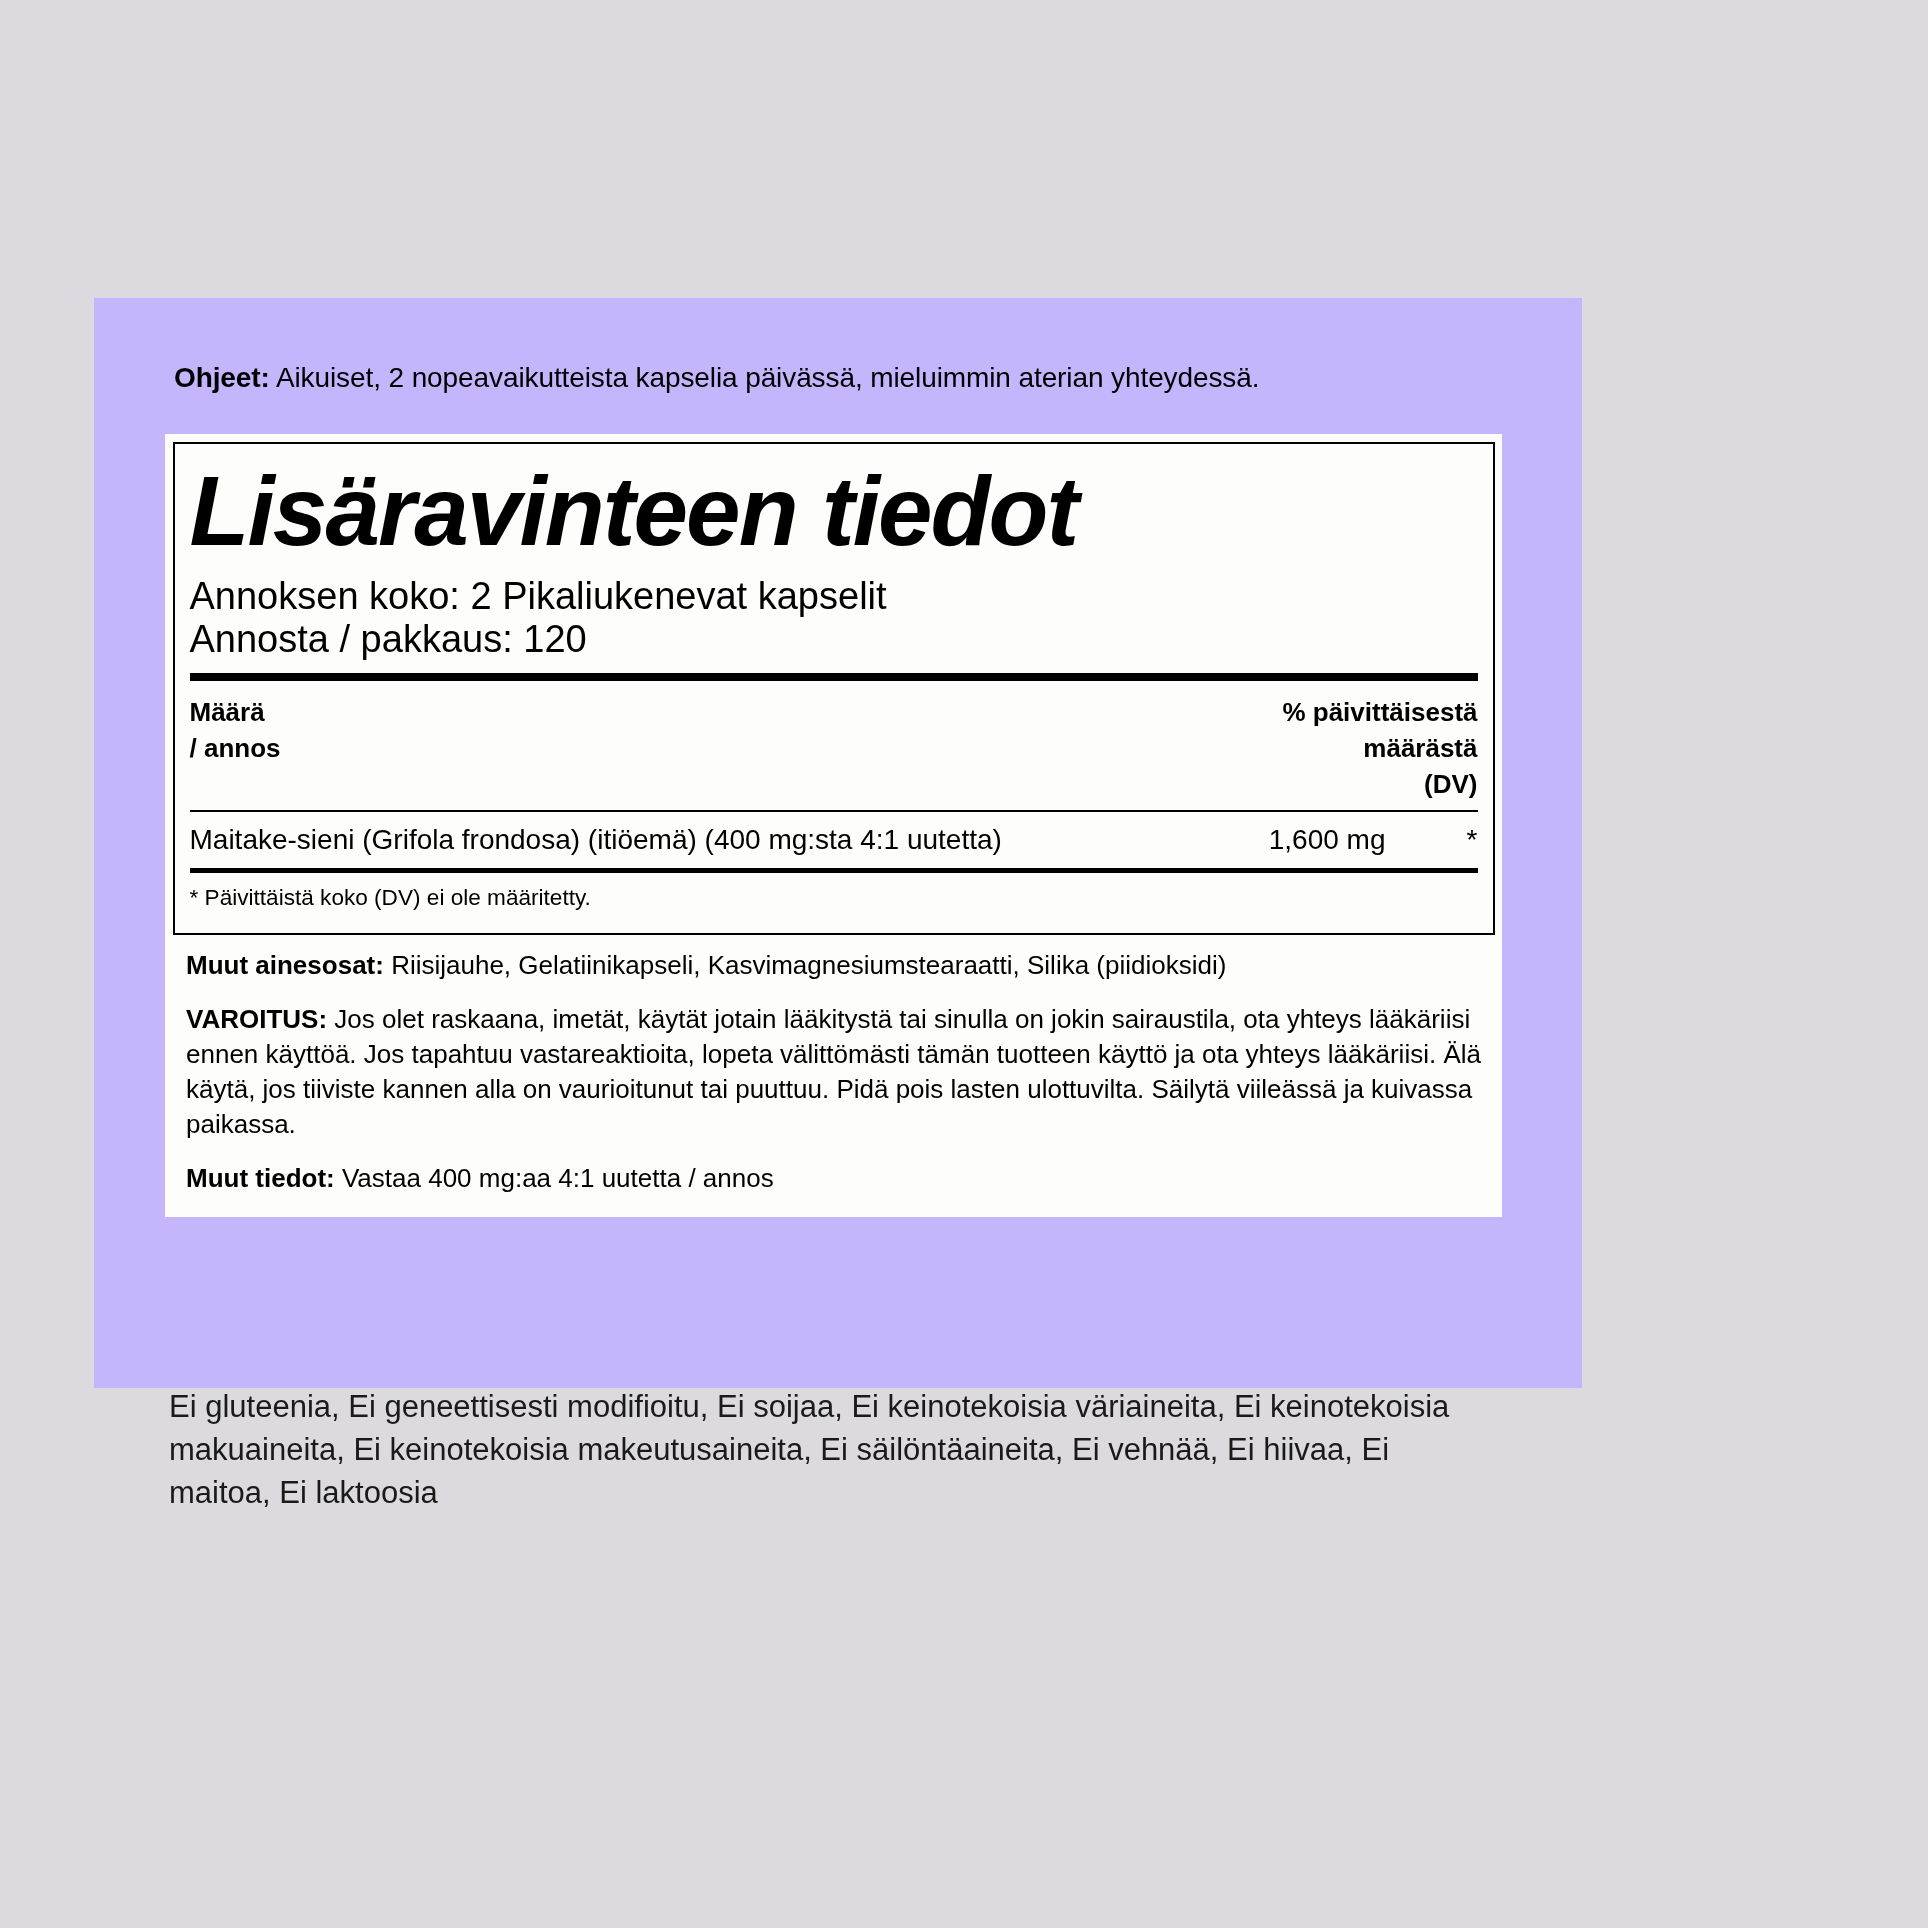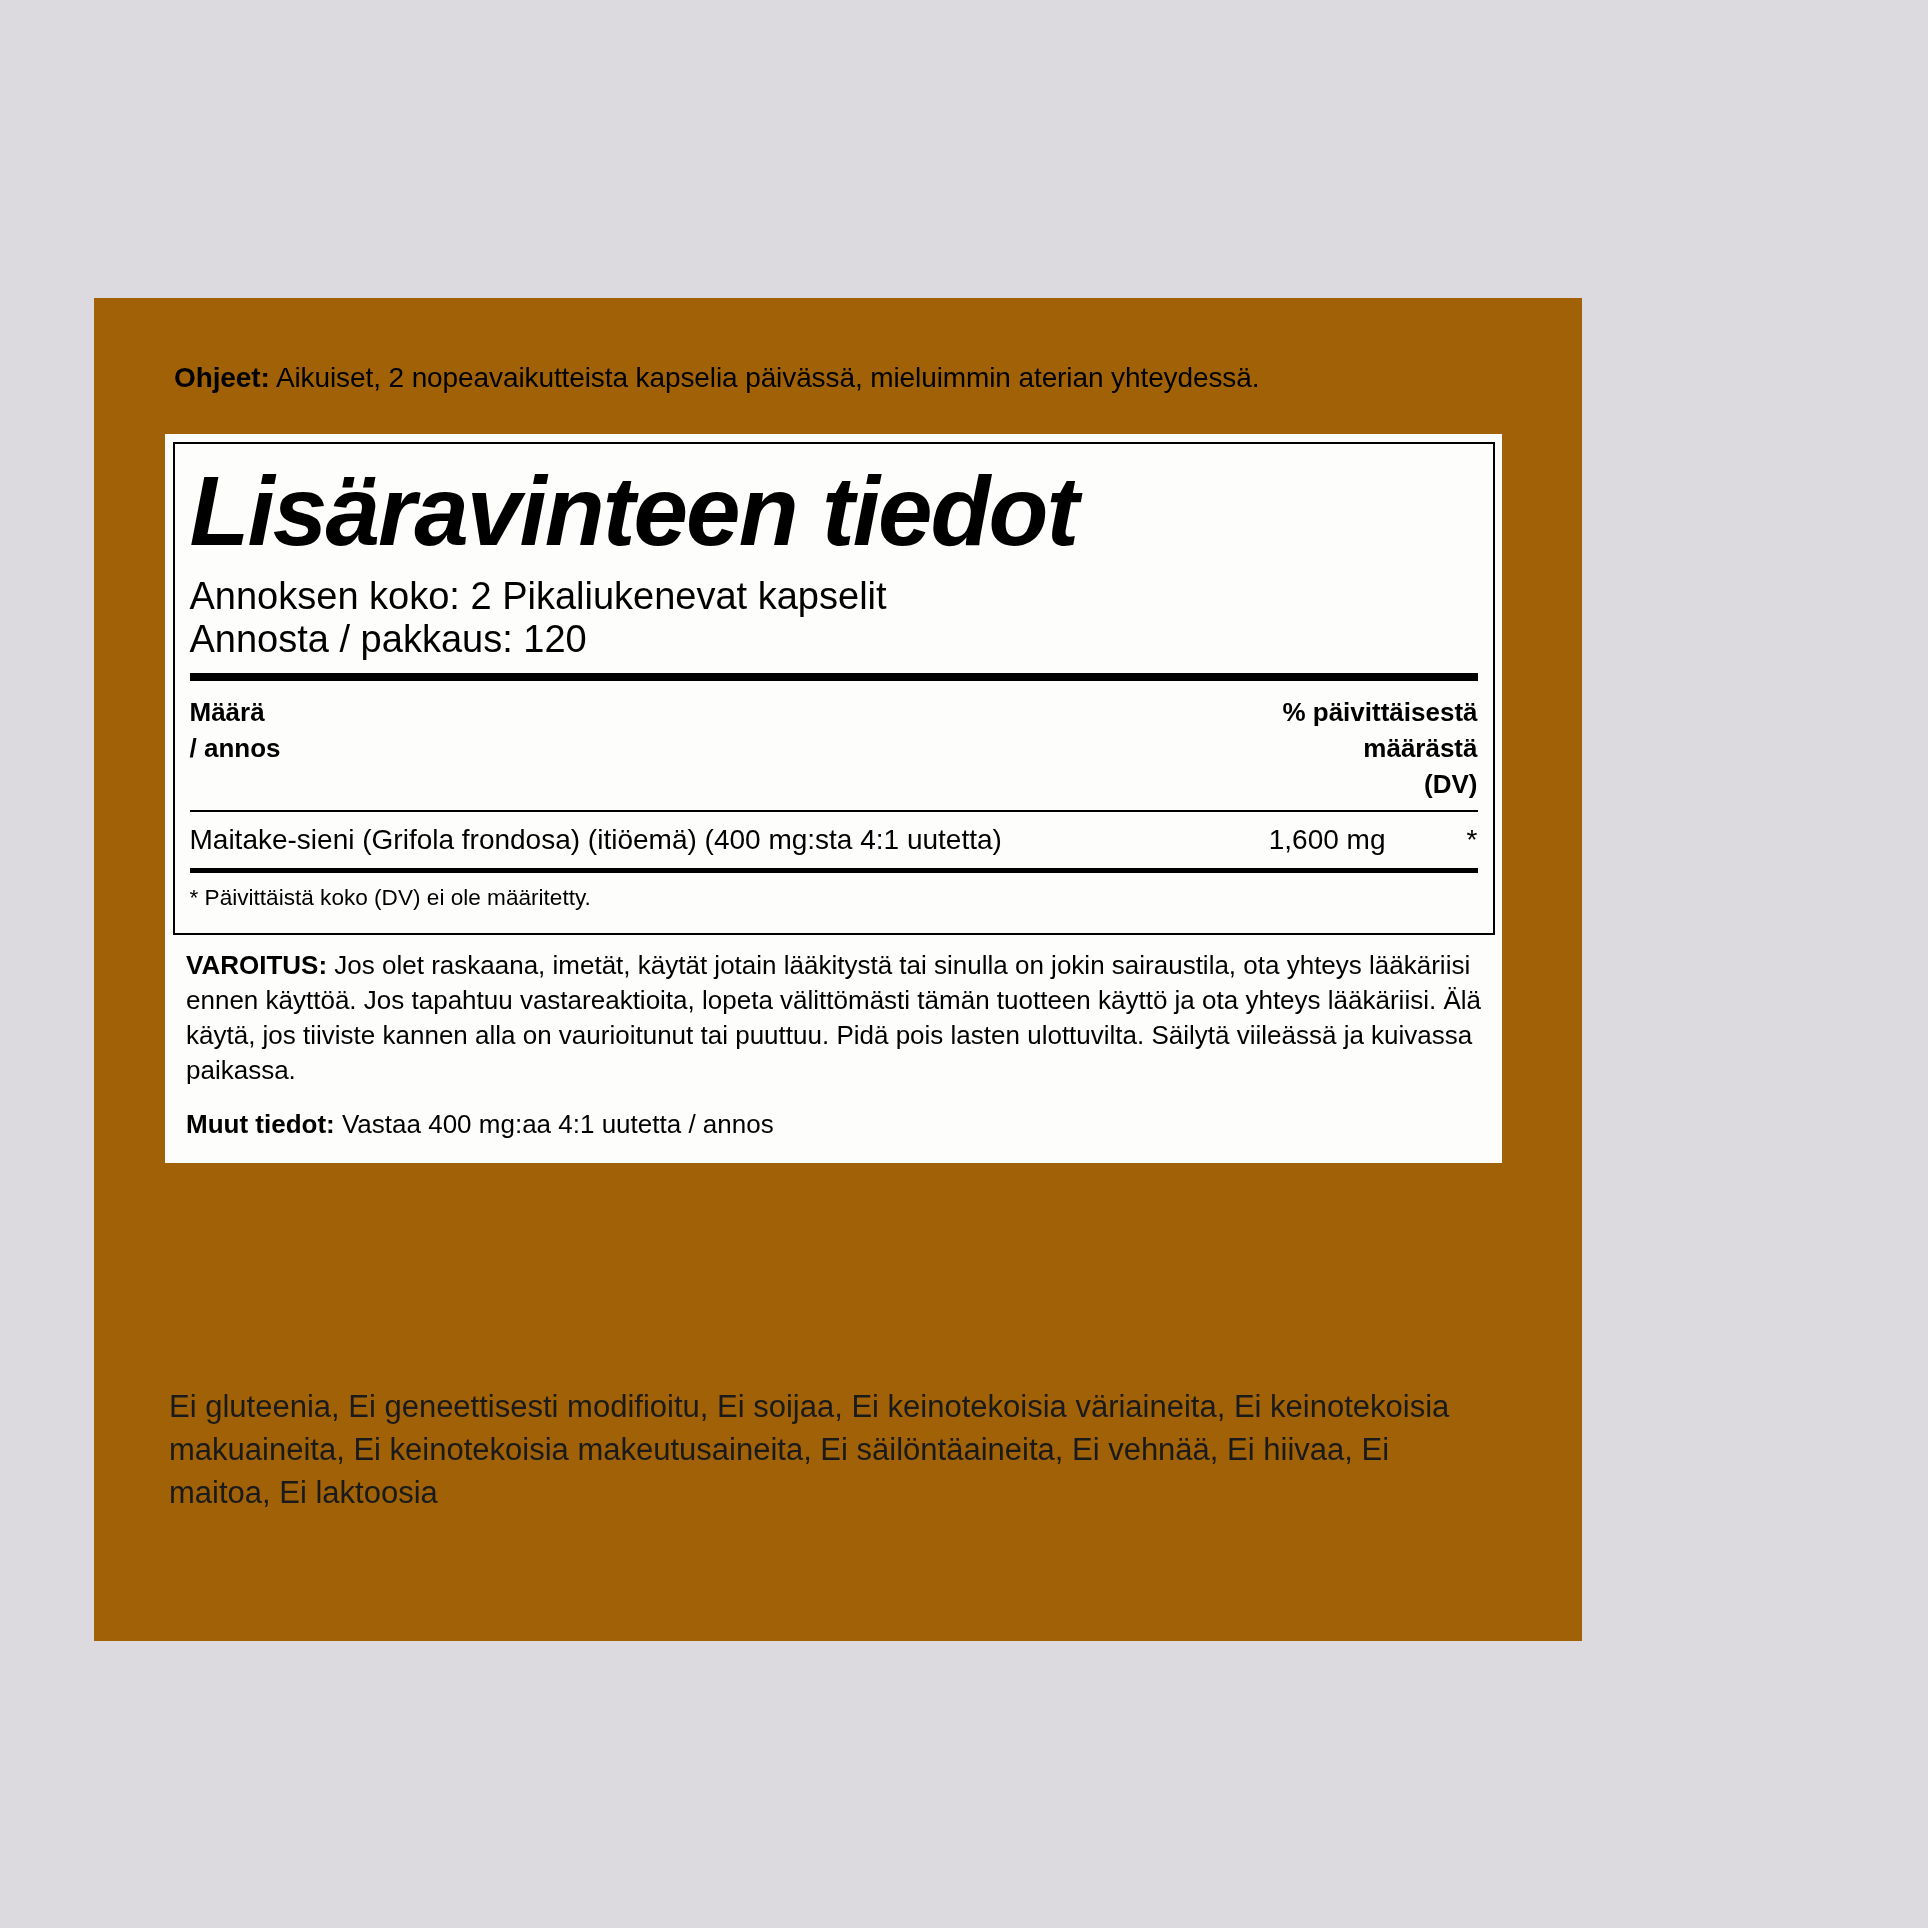--- a/index.html
+++ b/index.html
@@ -13,22 +13,22 @@
     font-family: "Liberation Sans", sans-serif;
     overflow: hidden;
   }
 
   
   .panel {
     position: absolute;
     left: 94px;
     top: 298px;
     width: 1488px;
-    height: 1343px;
-    background: #a16207;
+    height: 1090px;
+    background: #c4b5fd;
   }
 
   
   .directions {
     position: absolute;
     left: 80px;
     top: 62px;
     width: 1337px;
     font-size: 28px;
     line-height: 36px;
@@ -208,20 +208,23 @@
 
         <div class="rule-med"></div>
 
         <div class="footnote">* Päivittäistä koko (DV) ei ole määritetty.</div>
 
       </div>
     </div>
 
     <div class="facts-extra">
 
+      <p class="extra-para">
+        <span class="lbl">Muut ainesosat:</span><span> Riisijauhe, Gelatiinikapseli, Kasvimagnesiumstearaatti, Silika (piidioksidi)</span>
+      </p>
 
       <p class="extra-para">
         <span class="lbl">VAROITUS:</span><span> Jos olet raskaana, imetät, käytät jotain lääkitystä tai sinulla on jokin sairaustila, ota yhteys lääkäriisi ennen käyttöä. Jos tapahtuu vastareaktioita, lopeta välittömästi tämän tuotteen käyttö ja ota yhteys lääkäriisi. Älä käytä, jos tiiviste kannen alla on vaurioitunut tai puuttuu. Pidä pois lasten ulottuvilta. Säilytä viileässä ja kuivassa paikassa.</span>
       </p>
 
       <p class="extra-para">
         <span class="lbl">Muut tiedot:</span><span> Vastaa 400 mg:aa 4:1 uutetta / annos</span>
       </p>
 
     </div>

